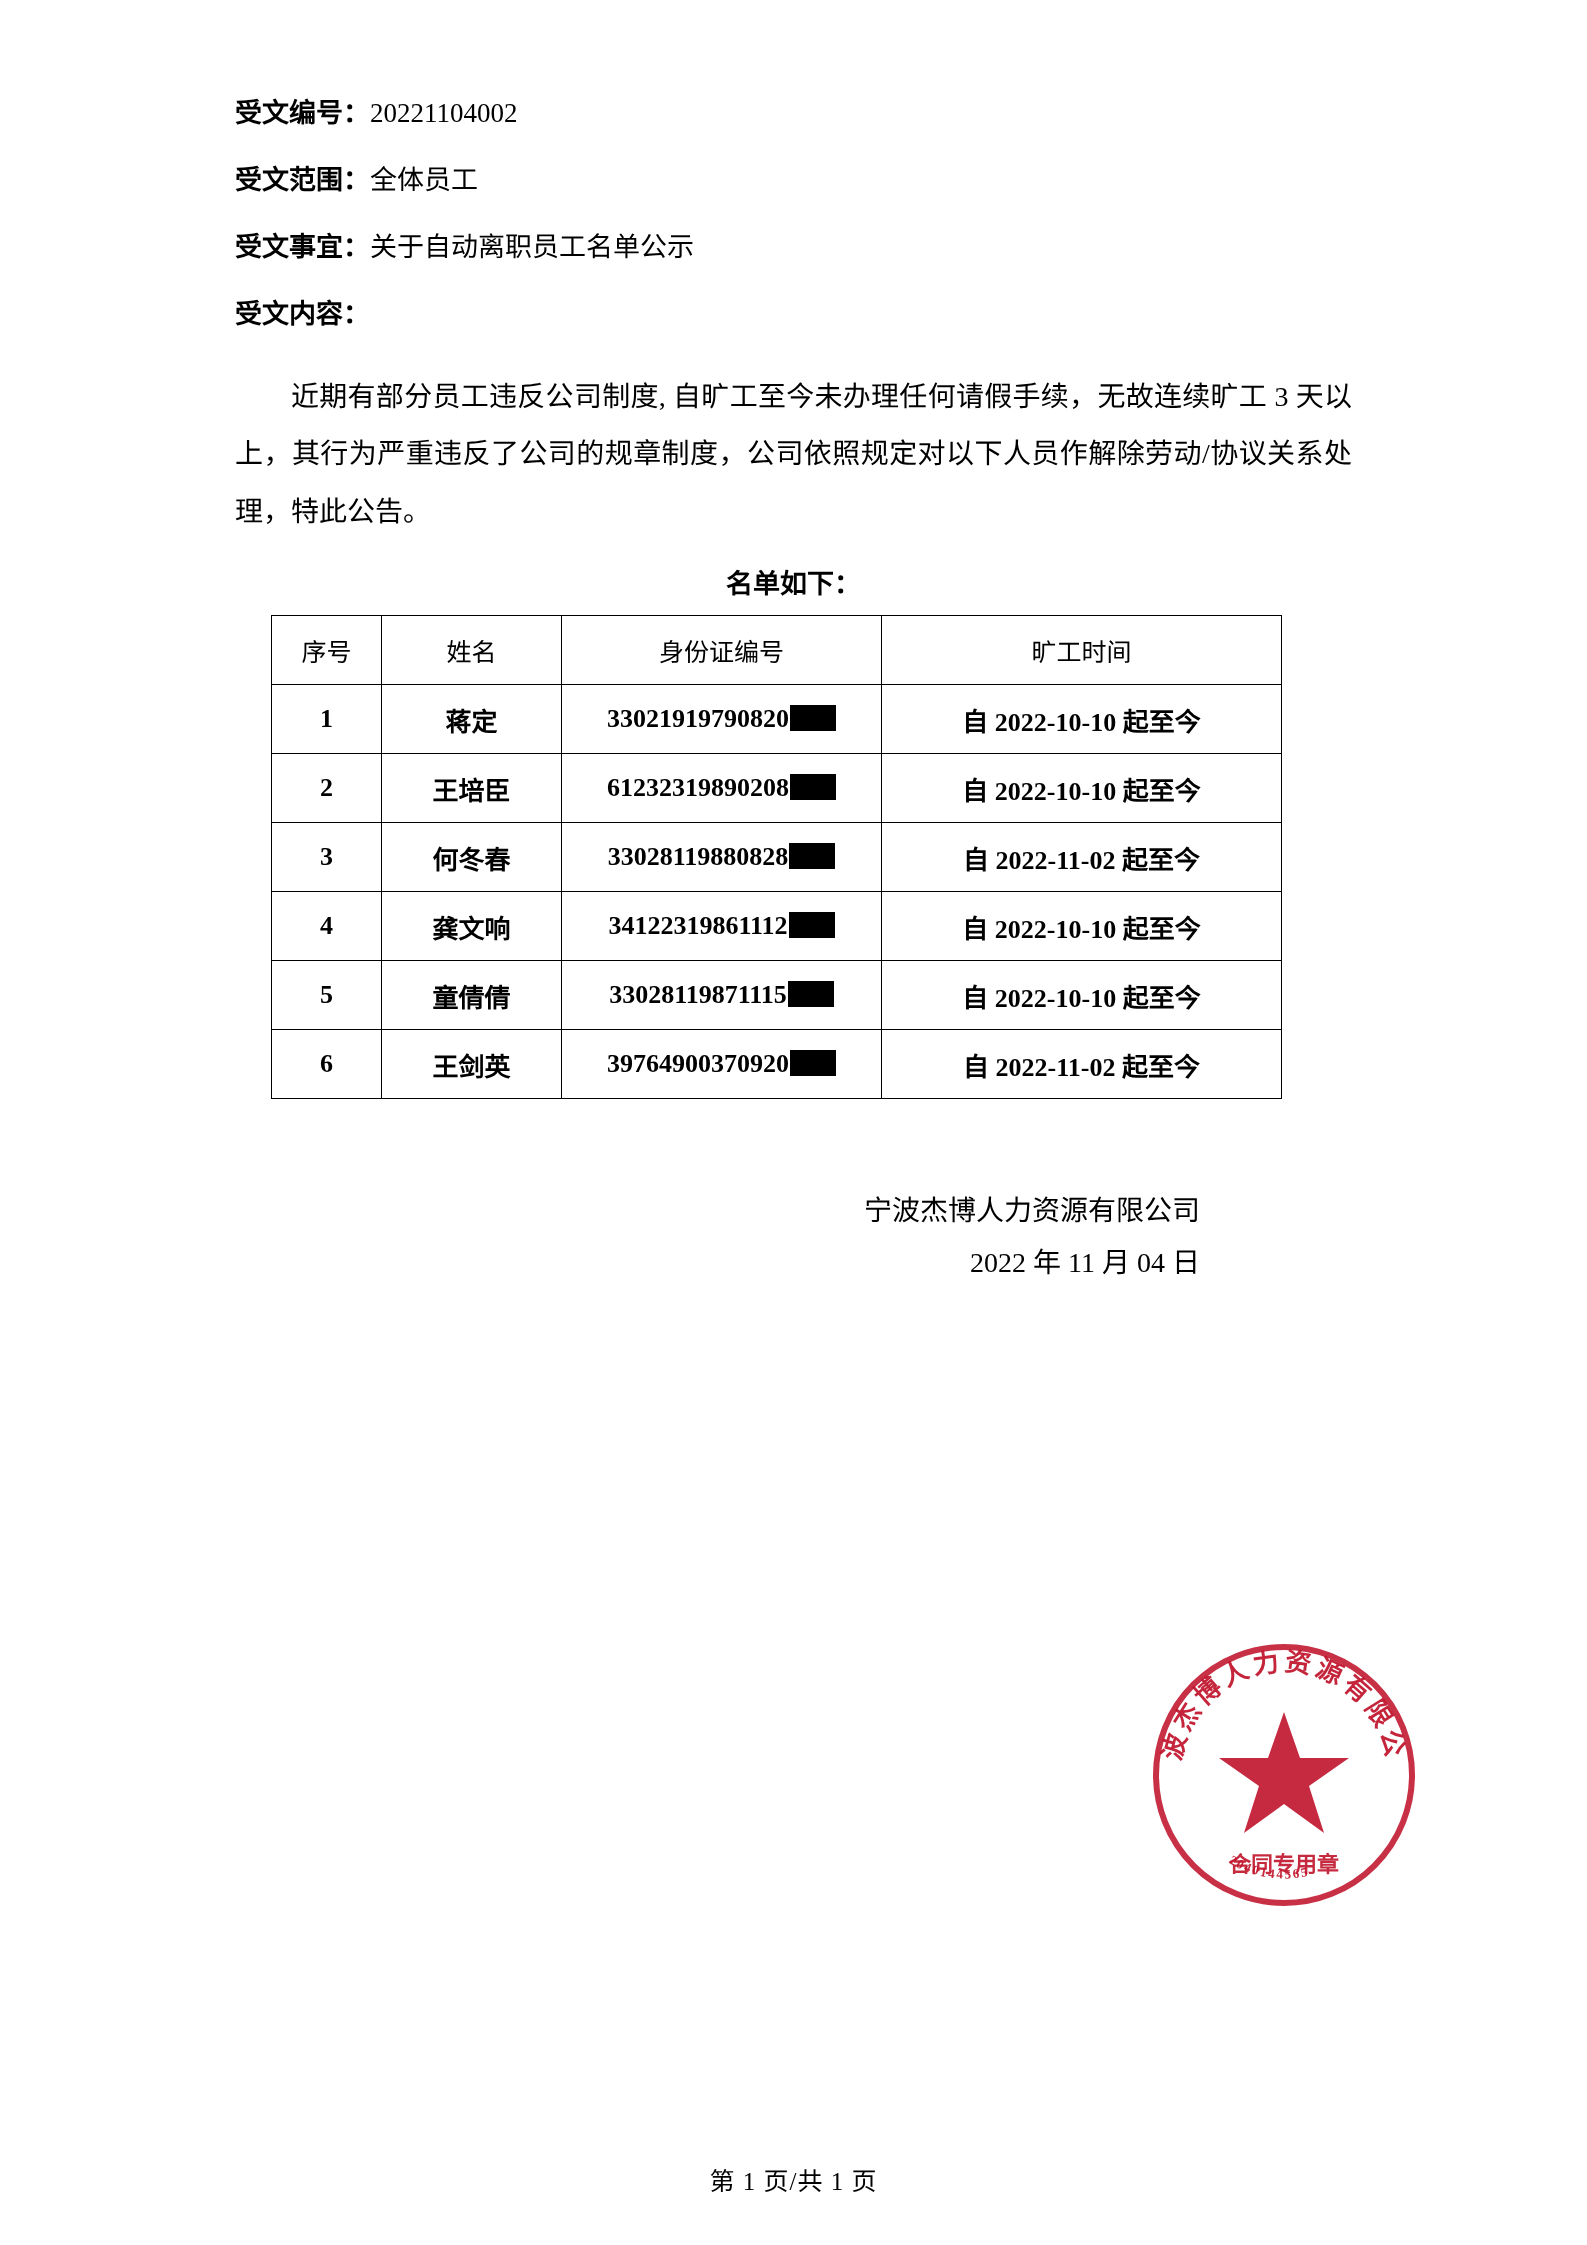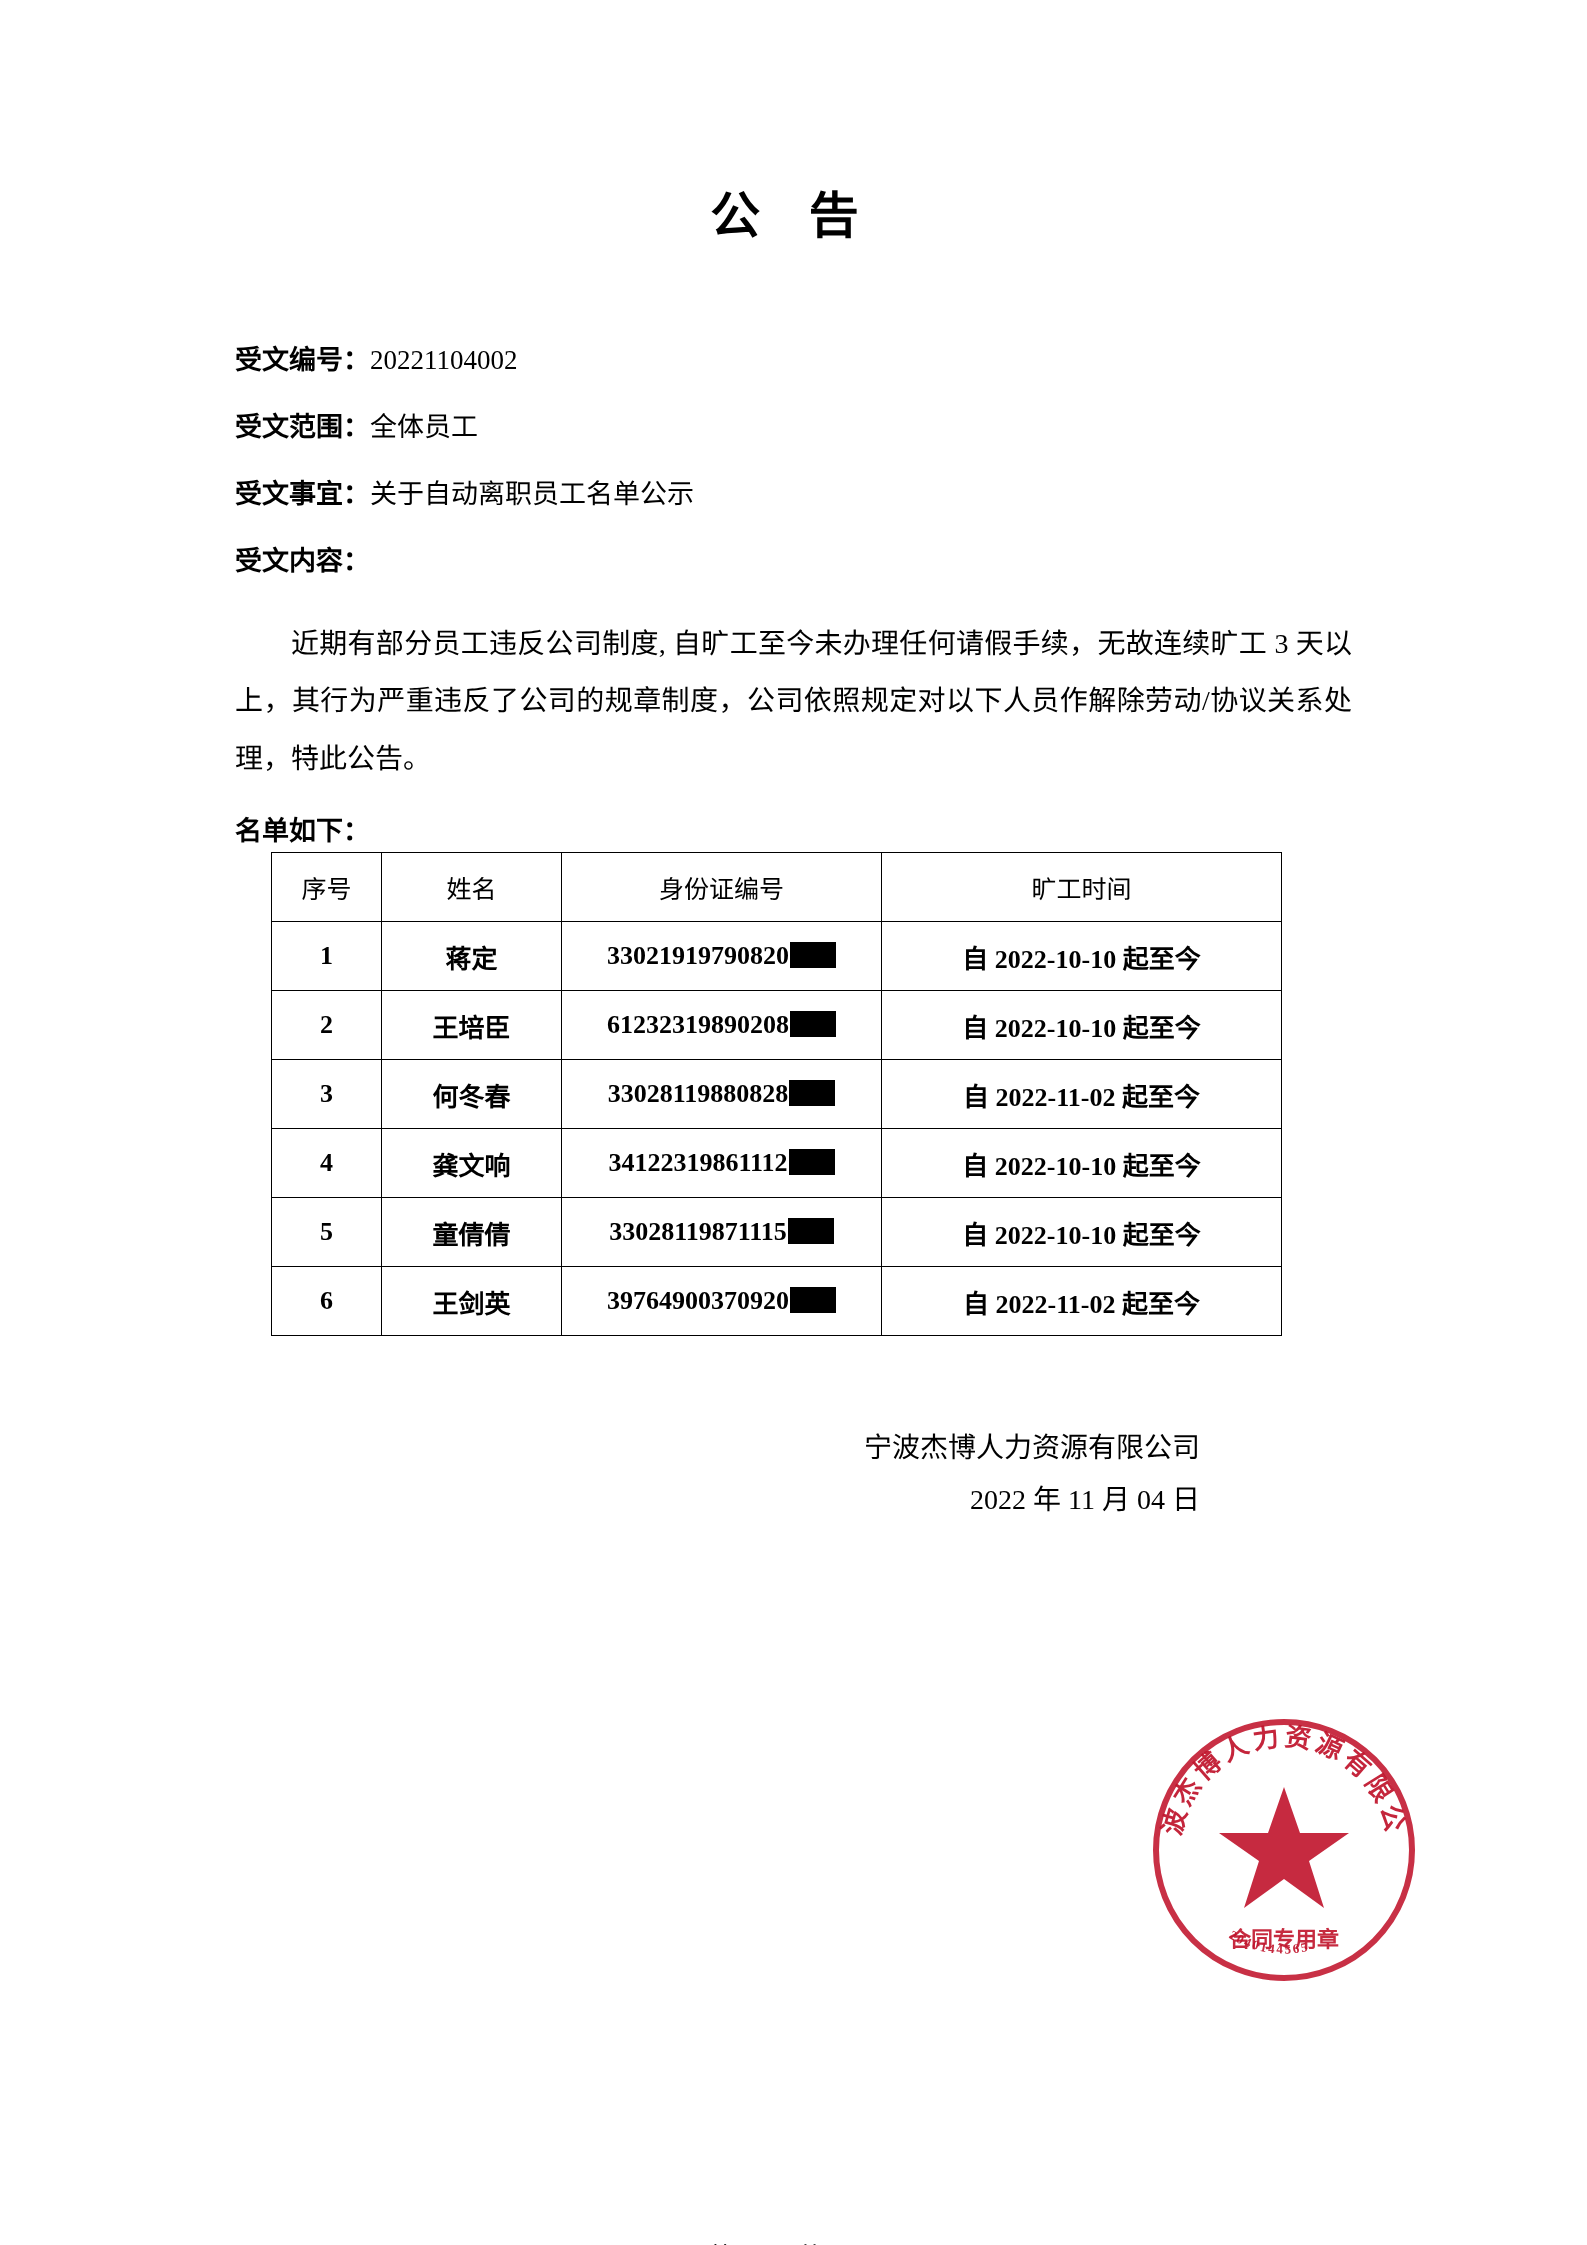--- a/index.html
+++ b/index.html
@@ -61,21 +61,22 @@
     line-height: 2.05;
     text-align: justify;
     text-justify: inter-ideograph;
     text-indent: 56px;
     margin: 0 0 18px 0;
   }
   .list-label {
     font-size: 27px;
     font-weight: bold;
     margin-top: 22px;
-    margin-bottom: 4px;
+    margin-bottom: 14px;
+    text-align: center;
   }
   table.name-table {
     border-collapse: collapse;
     width: 953px;
     table-layout: fixed;
     margin-left: 36px;
   }
   table.name-table td, table.name-table th {
     border: 1.5px solid #000;
     text-align: center;
@@ -142,21 +143,20 @@
     text-align: center;
     font-size: 25px;
     letter-spacing: 1px;
   }
 </style>
 </head>
 <body>
 
 <div class="page">
 
-  <h1 class="doc-title">公 告</h1>
 
   <div class="meta-block">
     <div class="meta-row">
       <span class="meta-label">受文编号：</span><span class="meta-value num">20221104002</span>
     </div>
     <div class="meta-row">
       <span class="meta-label">受文范围：</span><span class="meta-value">全体员工</span>
     </div>
     <div class="meta-row">
       <span class="meta-label">受文事宜：</span><span class="meta-value">关于自动离职员工名单公示</span>

